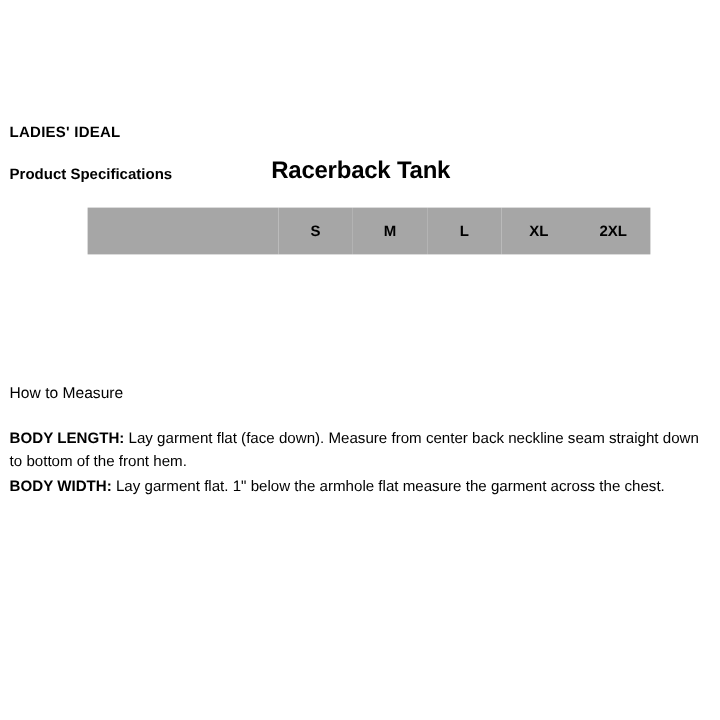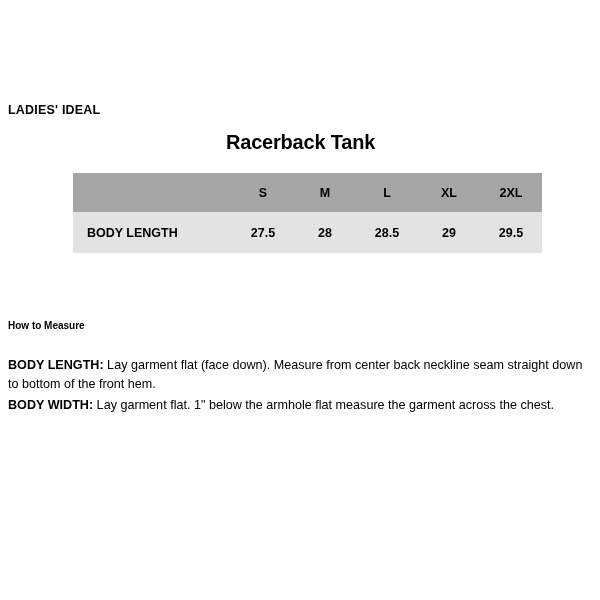--- a/index.html
+++ b/index.html
@@ -82,22 +82,22 @@
   .rowlabel {
     text-align: left !important;
     padding-left: 14px !important;
     width: 145px;
   }
   .col-size { width: 62px; }
   .how-title {
     position: absolute;
     left: 8px;
     top: 320px;
-    font-size: 10px;
-    font-weight: bold;
+    font-size: 13px;
+    font-weight: normal;
   }
   .measure-block {
     position: absolute;
     left: 8px;
     top: 356px;
     width: 586px;
     font-size: 12.6px;
     line-height: 18.5px;
   }
   .measure-p {
@@ -109,43 +109,36 @@
   }
 </style>
 </head>
 <body>
 
 <div class="page">
 
   <div class="brand-line">LADIES' IDEAL</div>
 
   <div class="spec-row">
+    <div class="spec-label">Product Specifications</div>
     <div class="product-title">Racerback Tank</div>
   </div>
 
   <table class="size-table">
     <thead>
       <tr>
         <th class="rowlabel"></th>
         <th class="col-size">S</th>
         <th class="col-size">M</th>
         <th class="col-size">L</th>
         <th class="col-size">XL</th>
         <th class="col-size">2XL</th>
       </tr>
     </thead>
     <tbody>
-      <tr>
-        <td class="rowlabel">BODY LENGTH</td>
-        <td>27.5</td>
-        <td>28</td>
-        <td>28.5</td>
-        <td>29</td>
-        <td>29.5</td>
-      </tr>
     </tbody>
   </table>
 
   <div class="how-title">How to Measure</div>
 
   <div class="measure-block">
     <p class="measure-p"><b>BODY LENGTH:</b><span> Lay garment flat (face down). Measure from center back neckline seam straight down to bottom of the front hem.</span></p>
     <p class="measure-p"><b>BODY WIDTH:</b><span> Lay garment flat. 1" below the armhole flat measure the garment across the chest.</span></p>
   </div>
 

